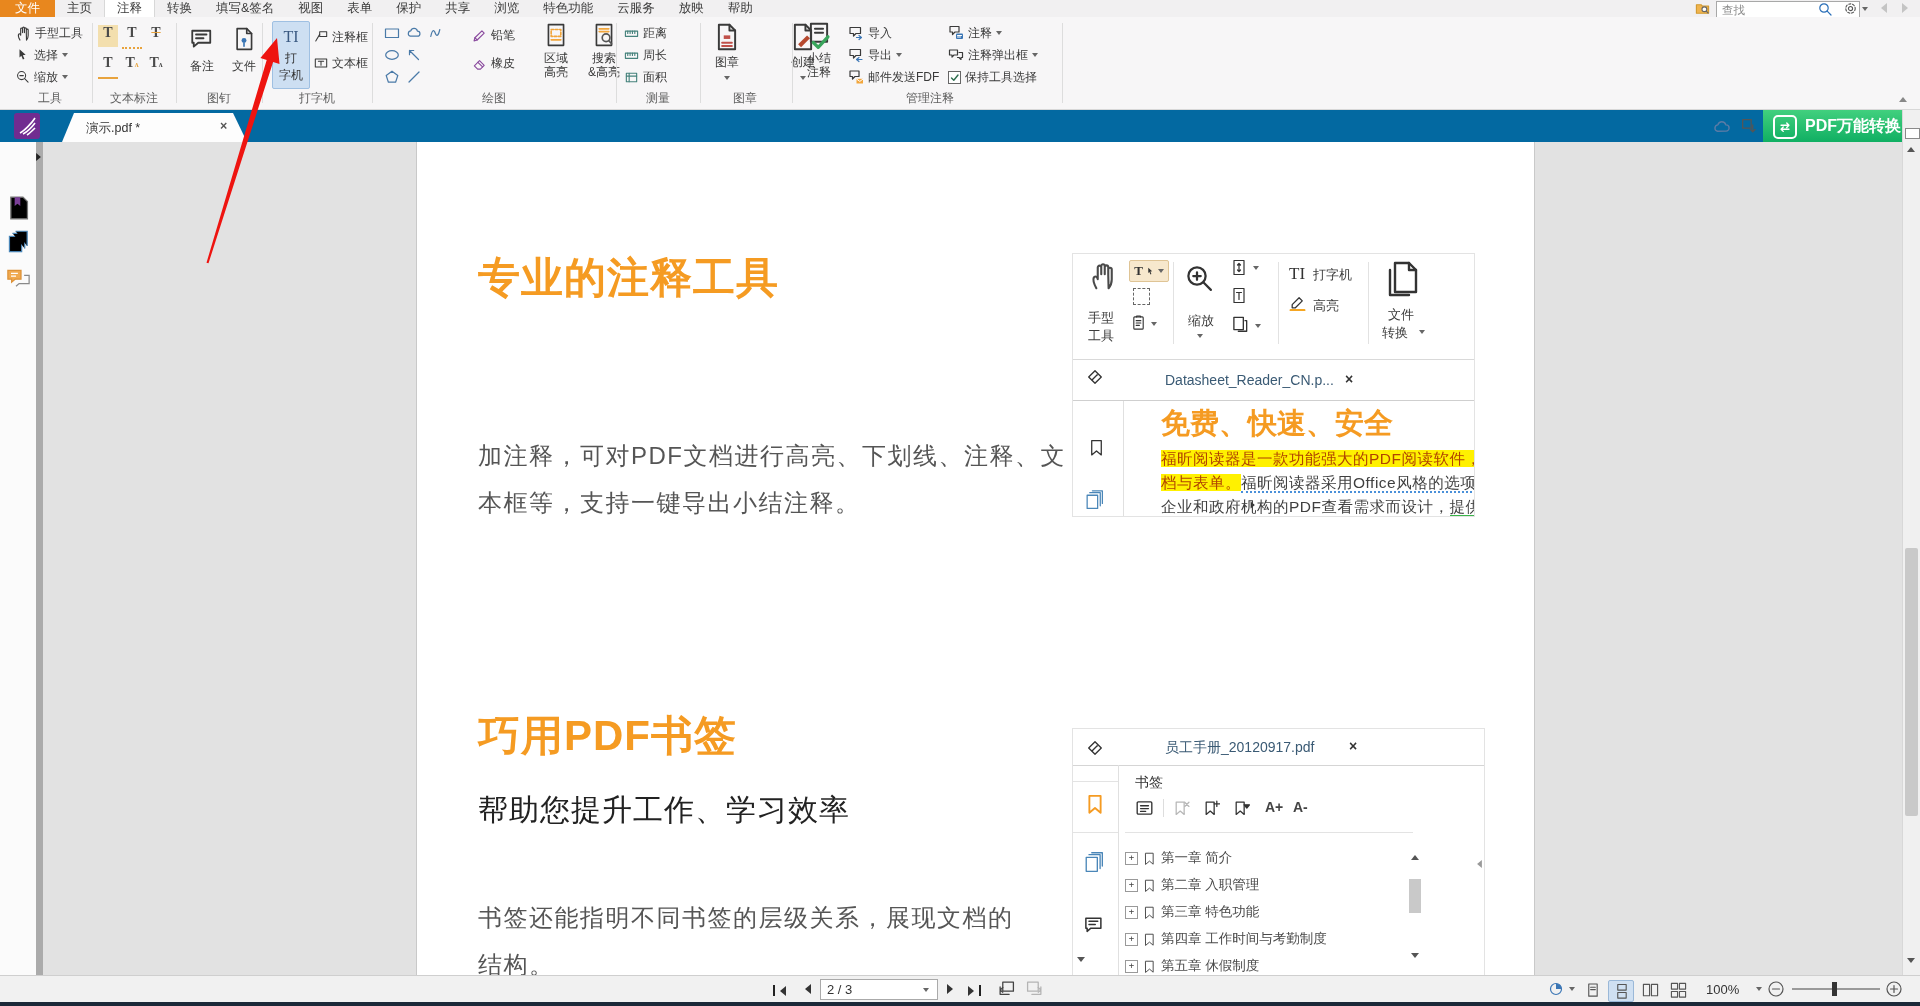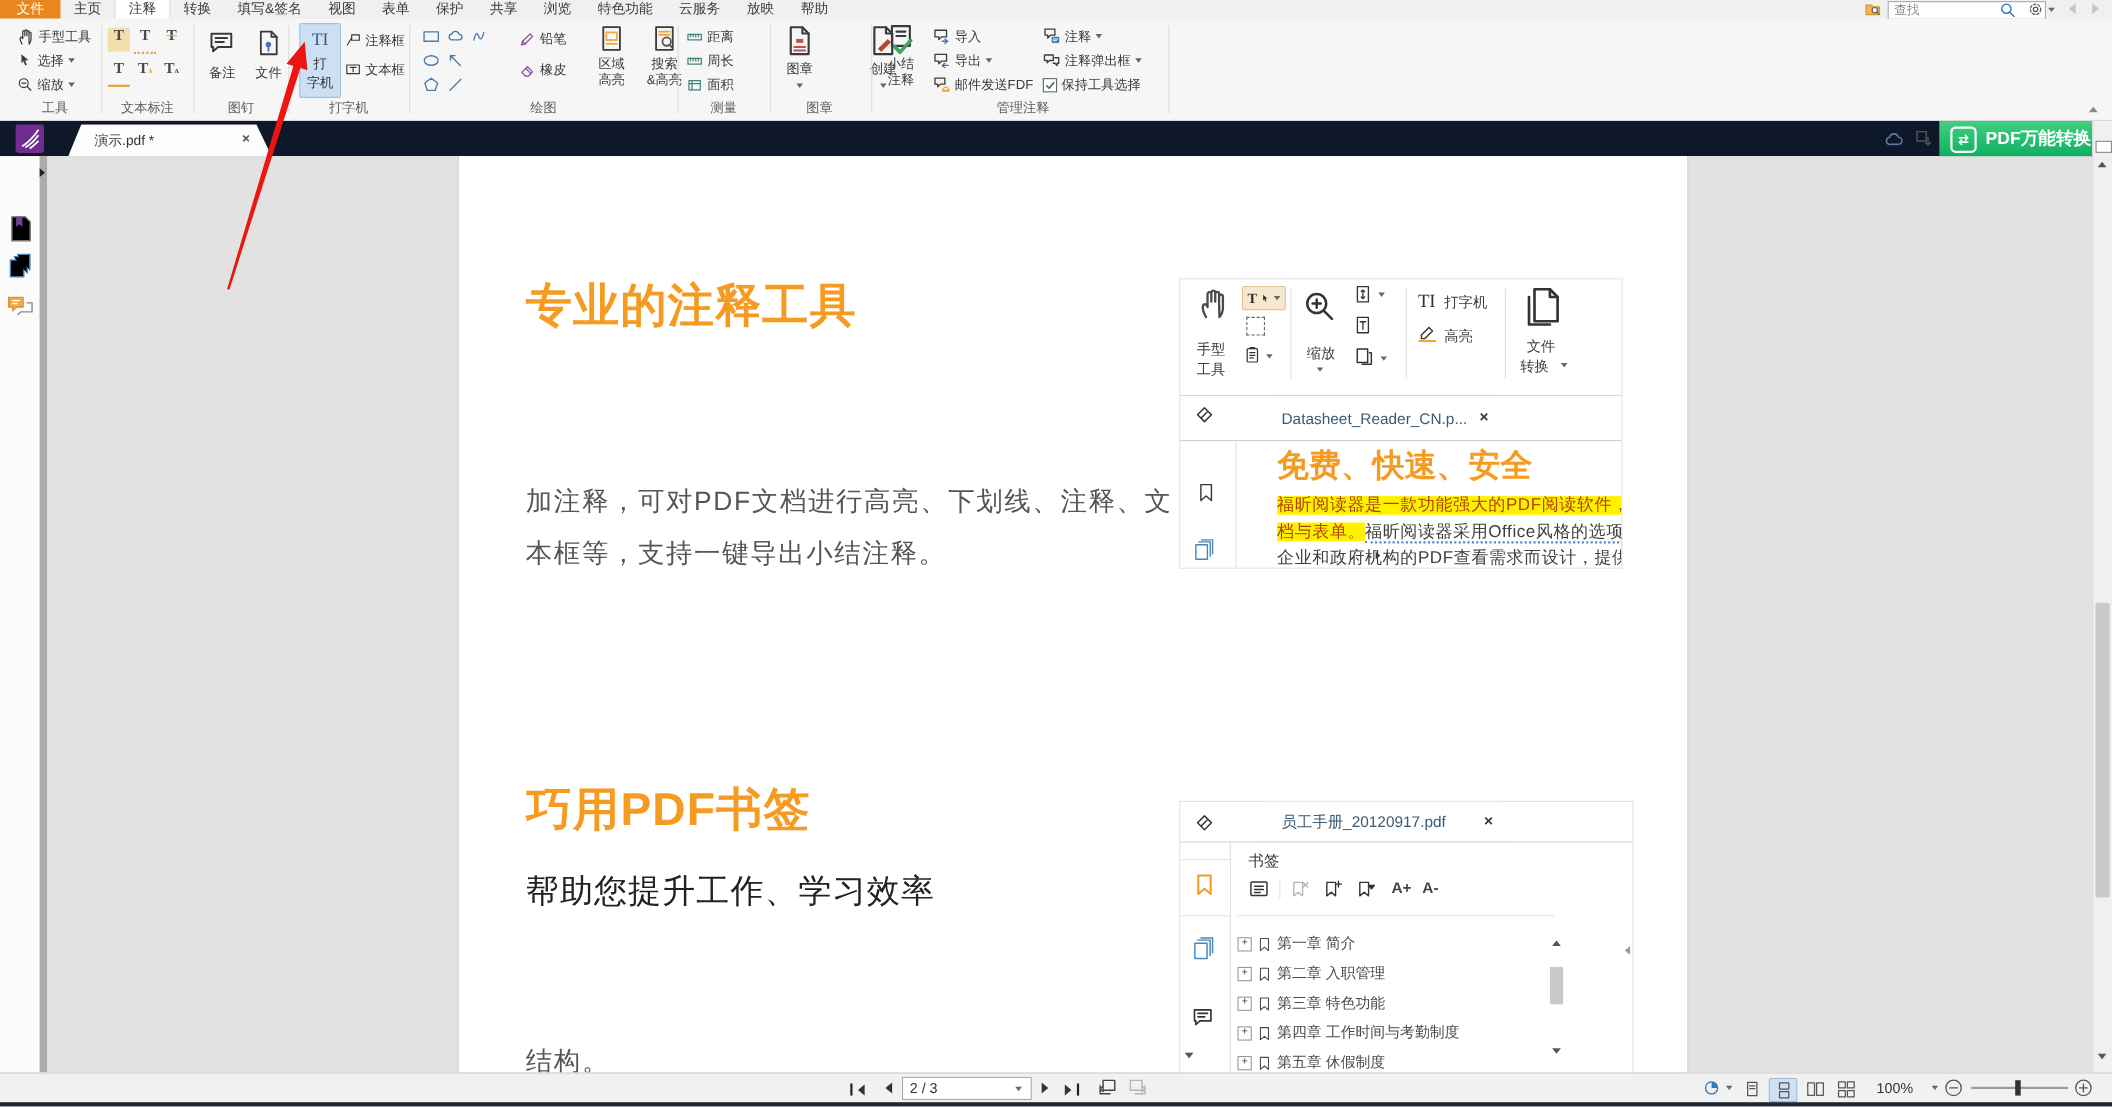--- a/index.html
+++ b/index.html
@@ -24,21 +24,21 @@
   .glabel{position:absolute;top:73px;text-align:center;font-size:12px;color:#5f5f5f;white-space:nowrap;}
   .cd{width:0;height:0;border-left:3.5px solid transparent;border-right:3.5px solid transparent;
       border-top:4px solid #666;display:inline-block;}
   .tm{position:absolute;width:20px;height:22px;text-align:center;
       font:700 14px "Liberation Serif","DejaVu Serif",serif;color:#4a4a4a;}
   .tw-sel{position:absolute;left:272px;top:4px;width:36px;height:66px;background:#cddff2;
           border:1px solid #9fc0e2;border-radius:2px;text-align:center;font-size:12px;color:#333;}
   .cb{width:11px;height:11px;border:1px solid #666;display:inline-flex;align-items:center;
       justify-content:center;background:#fff;}
   
-  .tabbar{position:absolute;left:0;top:110px;width:1920px;height:32px;background:#0f172a;}
+  .tabbar{position:absolute;left:0;top:110px;width:1920px;height:32px;background:#0369a1;}
   .doctab{position:absolute;left:62px;top:3px;width:185px;height:29px;background:#fdfdfd;
           clip-path:polygon(12px 0,calc(100% - 14px) 0,100% 100%,0 100%);
           filter:drop-shadow(0 0 1px #aaa);font-size:12.5px;color:#333;}
   .greenbtn{position:absolute;left:1763px;top:0;width:157px;height:33px;
             background:linear-gradient(180deg,#41d07e,#0fae62);display:flex;align-items:center;
             gap:8px;padding-left:10px;box-sizing:border-box;color:#fff;font-size:16px;font-weight:bold;cursor:pointer;}
   .swapbox{width:20px;height:20px;border:2px solid #fff;border-radius:5px;display:flex;
            align-items:center;justify-content:center;color:#fff;}
   
   .sidebar{position:absolute;left:0;top:142px;width:36px;height:833px;background:#fbfbfb;}
@@ -596,20 +596,21 @@
     <span class="tri-r abs" style="left:-1px;top:10px;border-left-color:#222;transform:scale(0.8)"></span>
   </div>
   <div class="docbg"></div>
   <div class="page"></div>
 
   <div class="h1" style="left:478px;top:250px">专业的注释工具</div>
   <div class="para" style="left:478px;top:440px">加注释，可对PDF文档进行高亮、下划线、注释、文</div>
   <div class="para" style="left:478px;top:487px">本框等，支持一键导出小结注释。</div>
   <div class="h1" style="left:478px;top:708px">巧用PDF书签</div>
   <div class="h2" style="left:478px;top:790px">帮助您提升工作、学习效率</div>
+  <div class="para" style="left:478px;top:902px">书签还能指明不同书签的层级关系，展现文档的</div>
   <div class="para" style="left:478px;top:949px">结构。</div>
 
   <div class="embed" style="left:1072px;top:253px;width:401px;height:262px">
     <svg class="ic abs" style="left:16px;top:6px;color:#4a4a4a" width="28" height="32">
         <use href="#i-hand"></use>
       </svg>
     <div class="e-lbl" style="left:2px;top:55px;width:52px">手型</div>
     <div class="e-lbl" style="left:2px;top:73px;width:52px">工具</div>
     <div class="abs" style="left:56px;top:6px;width:38px;height:20px;background:#f7e8cd;border:1px solid #dfc495;border-radius:2px;display:flex;align-items:center;justify-content:center;gap:3px">
       <span style="font:700 13px 'Liberation Serif',serif">T</span>

